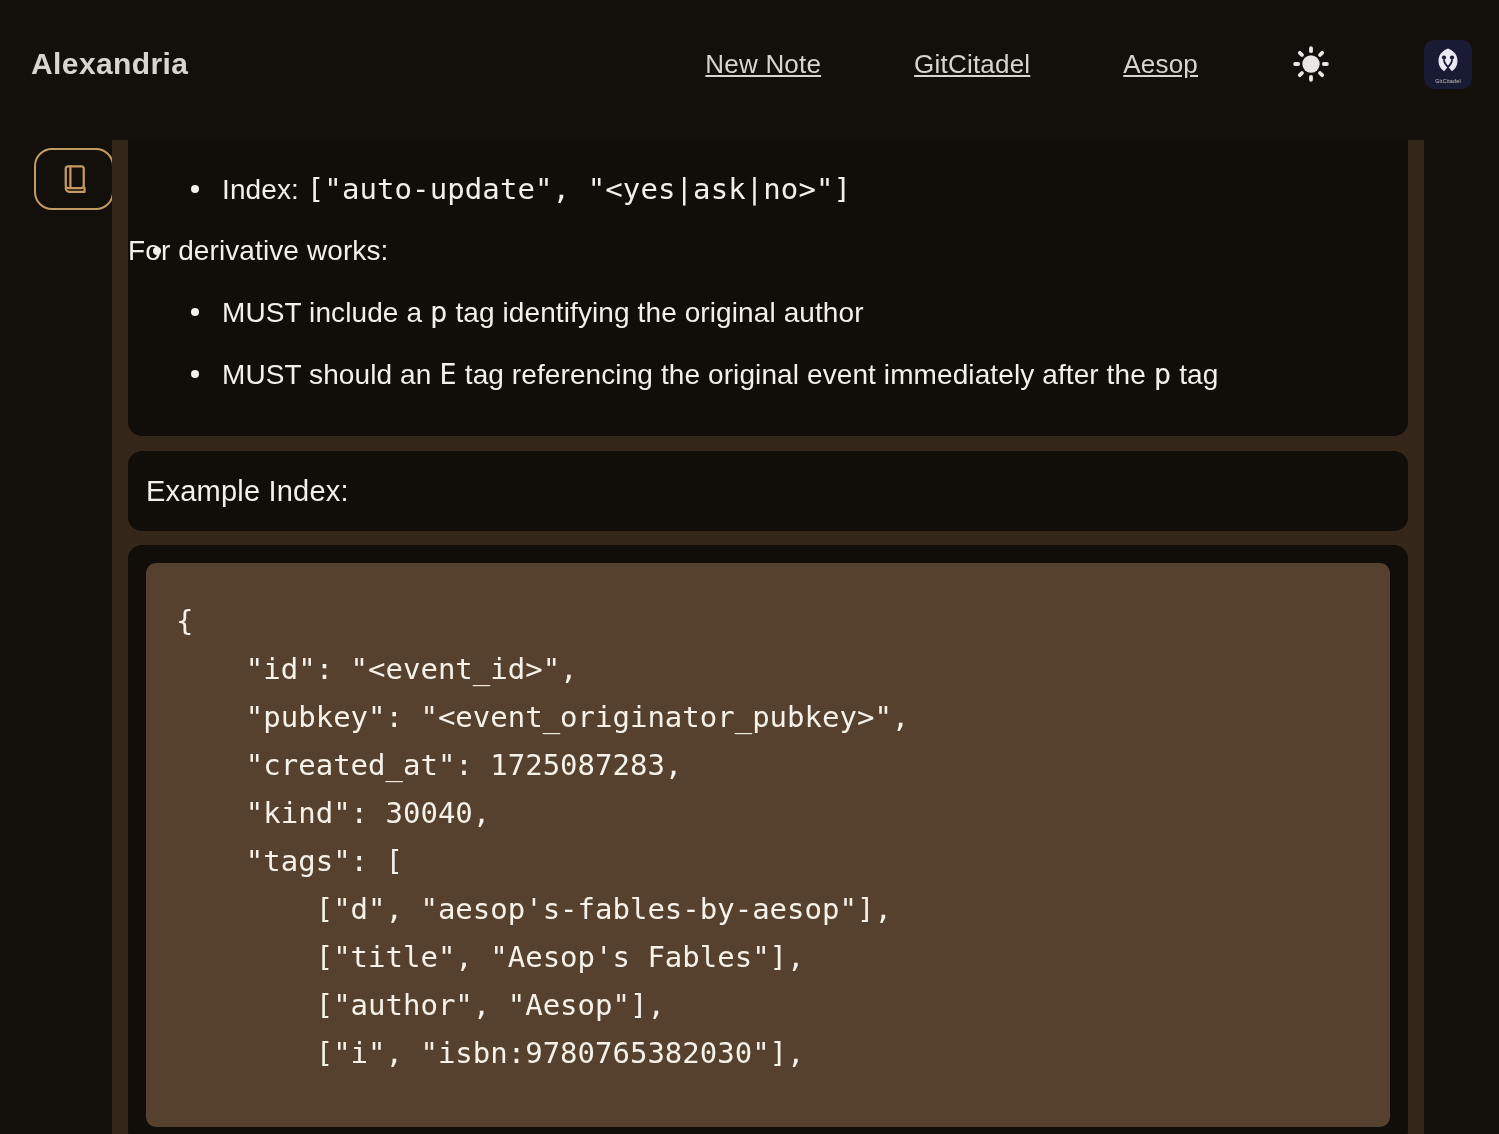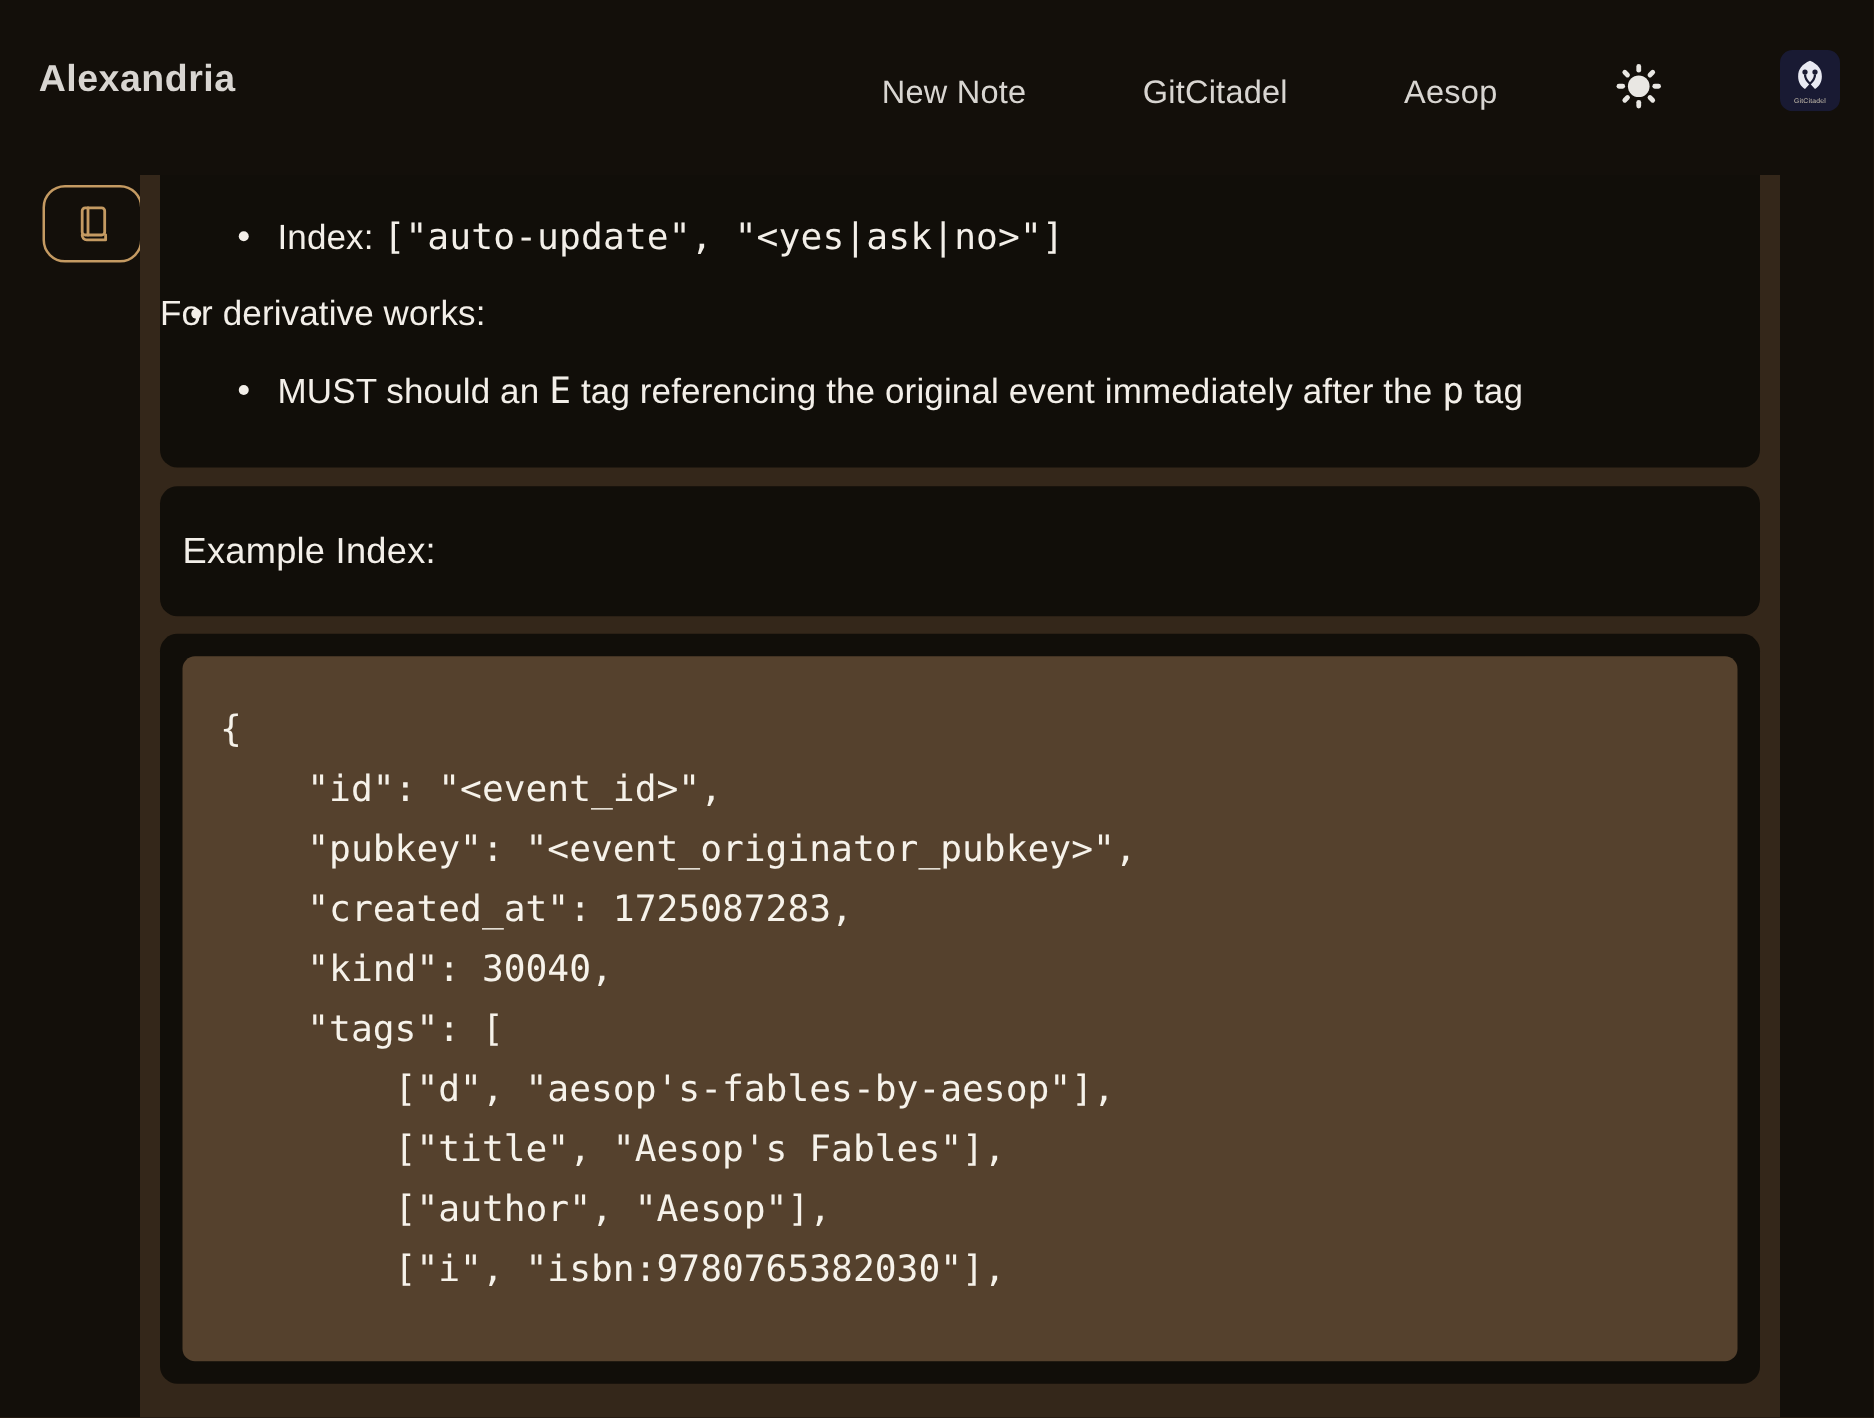--- a/index.html
+++ b/index.html
@@ -23,22 +23,22 @@
 
   
   .navbar{
     position:absolute;top:0;left:0;width:100%;height:128px;
     display:flex;align-items:center;padding:0 27px 0 31px;
   }
   .brand{
     font-size:30px;color:var(--nav-text);letter-spacing:.4px;cursor:pointer;font-weight:bold;
   }
   .nav{
-    margin-left:auto;display:flex;align-items:flex-end;gap:93px;
-    font-size:26px;color:var(--nav-text);
+    margin-left:auto;display:flex;align-items:center;gap:93px;
+    font-size:26px;color:var(--nav-text);text-decoration:underline;
   }
   .nav a{color:inherit;text-decoration:none;cursor:pointer;letter-spacing:.2px;}
   .icon-btn{background:none;border:none;padding:0;margin:0;display:flex;cursor:pointer;}
   .logo-link{display:block;line-height:0;cursor:pointer;}
 
   
   .toc-btn{
     position:absolute;left:34px;top:148px;width:80px;height:62px;
     border:2px solid var(--accent);border-radius:18px;background:transparent;
     display:flex;align-items:center;justify-content:center;cursor:pointer;padding:0;
@@ -63,21 +63,21 @@
   }
   .lvl1{}
   .lvl1::before{left:25px;}
   .lvl2{padding-left:94px;}
   .lvl2::before{left:63px;}
   .inline-code{
     font-family:"DejaVu Sans Mono", monospace;font-size:29px;white-space:pre;
   }
 
   .label-card{
-    margin-top:15px;height:104px;display:flex;align-items:center;
+    margin-top:15px;height:80px;display:flex;align-items:center;
     padding:0 18px;font-size:29px;color:var(--text);letter-spacing:.2px;
   }
 
   .code-card{margin-top:14px;padding:18px;height:600px;}
   .code-block{
     margin:0;height:100%;background:var(--code-bg);border-radius:10px;
     padding:34px 30px;overflow:hidden;
     font-family:"DejaVu Sans Mono", monospace;font-size:29px;line-height:48px;
     color:#f6f2ea;white-space:pre;
   }
@@ -126,20 +126,21 @@
     <path d="M6.5 18c0 1.5 1.1 2.6 2.4 2.6H19v-2.7"></path>
   </svg>
 </button>
 
 <main class="content-column">
 
   <section class="card bullets-card">
     <div id="bullets">
         <div class="bullet lvl2"><span>Index: </span><span class="inline-code">["auto-update", "&lt;yes|ask|no&gt;"]</span></div>
         <div class="bullet lvl1"><span>For derivative works:</span></div>
+        <div class="bullet lvl2"><span>MUST include a </span><span class="inline-code">p</span><span> tag identifying the original author</span></div>
         <div class="bullet lvl2"><span>MUST should an </span><span class="inline-code">E</span><span> tag referencing the original event immediately after the </span><span class="inline-code">p</span><span> tag</span></div>
       </div>
   </section>
 
   <section class="card label-card">
     <span>Example Index:</span>
   </section>
 
   <section class="card code-card">
     <pre class="code-block" id="codeblock">{

